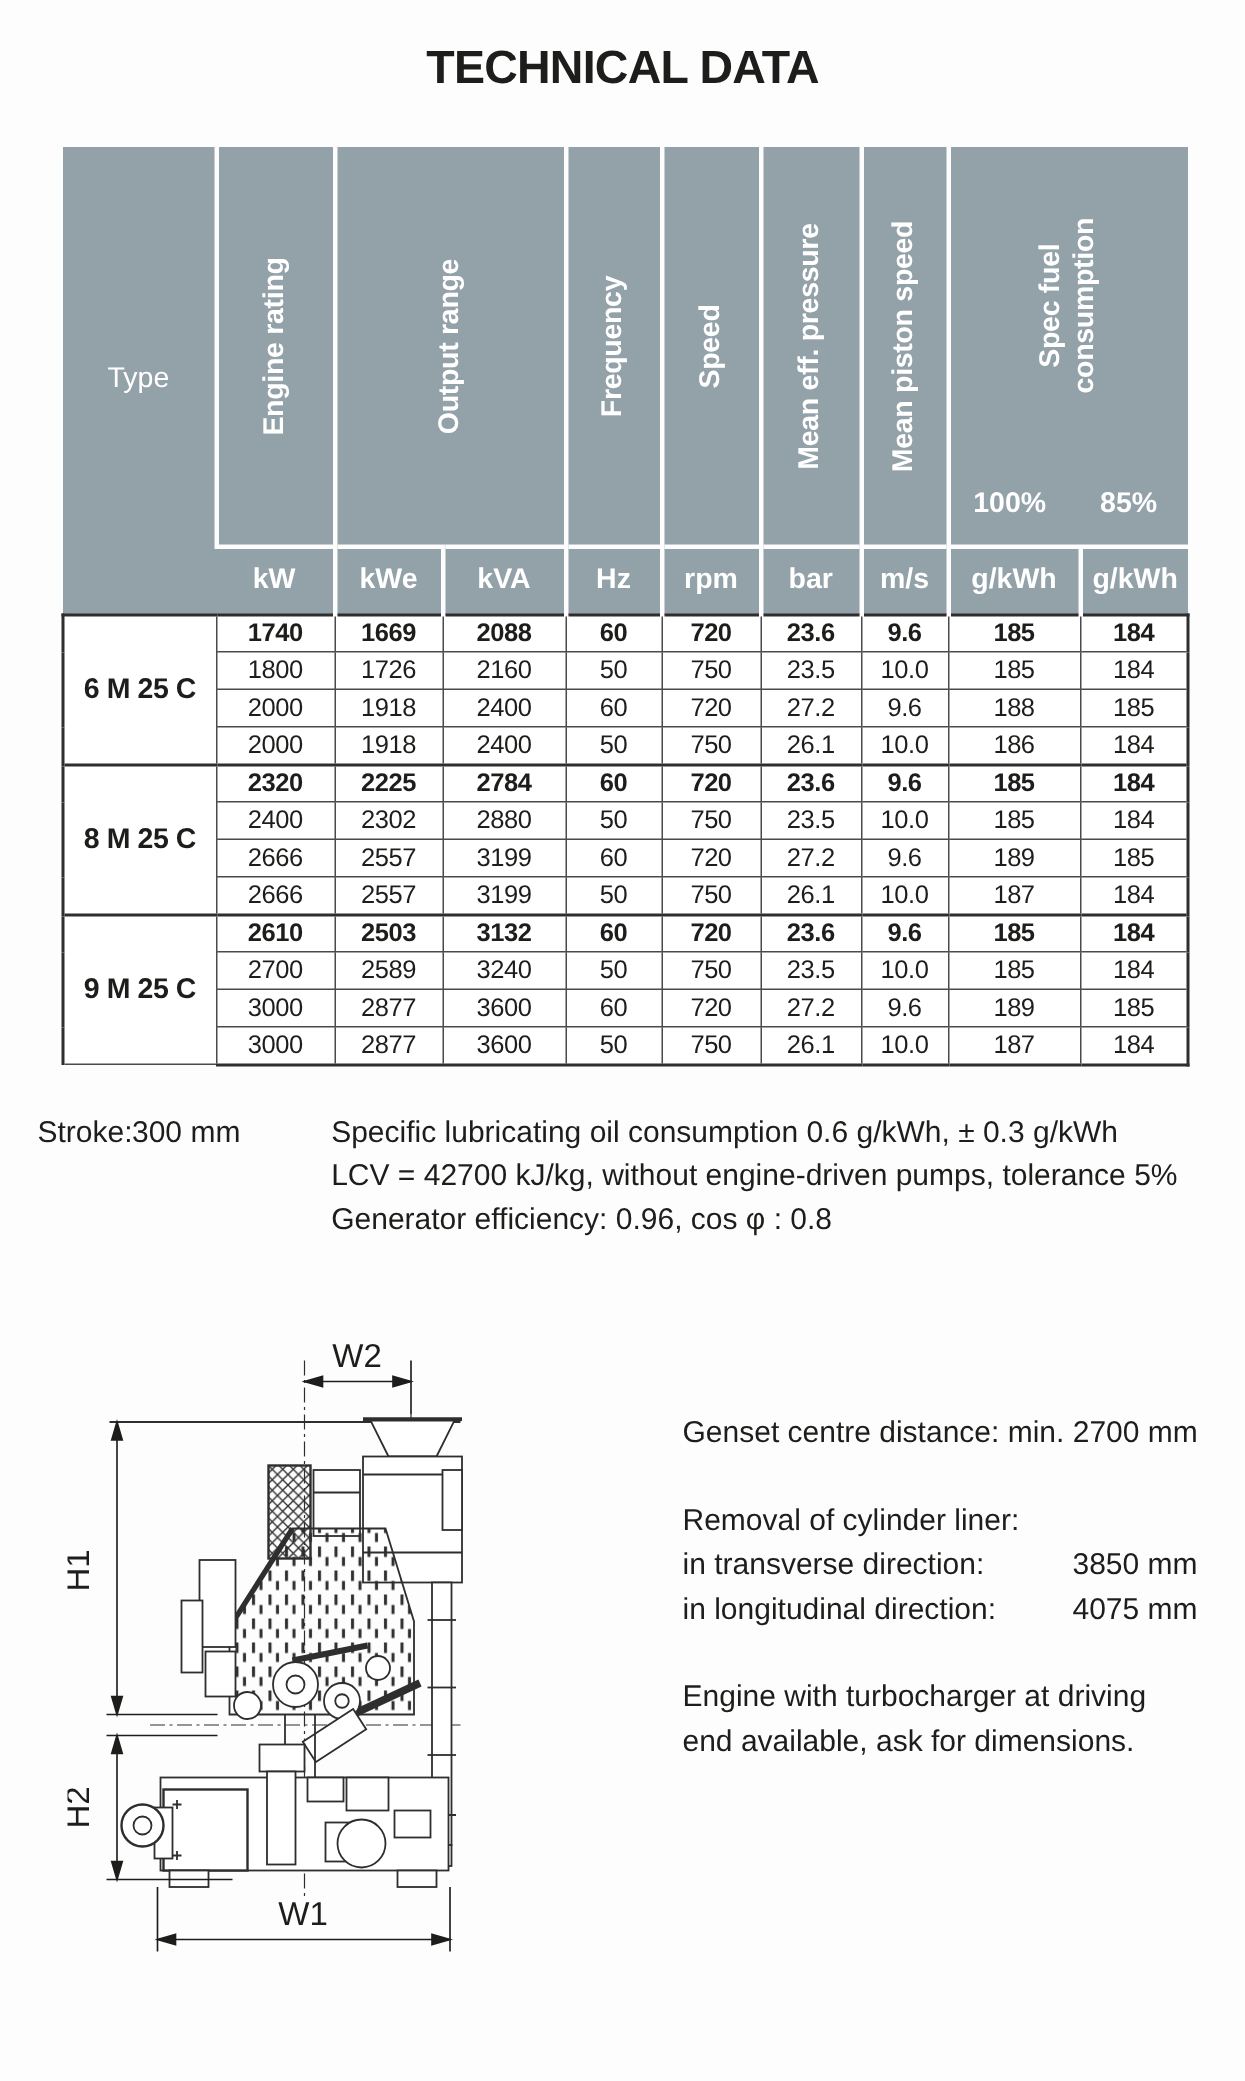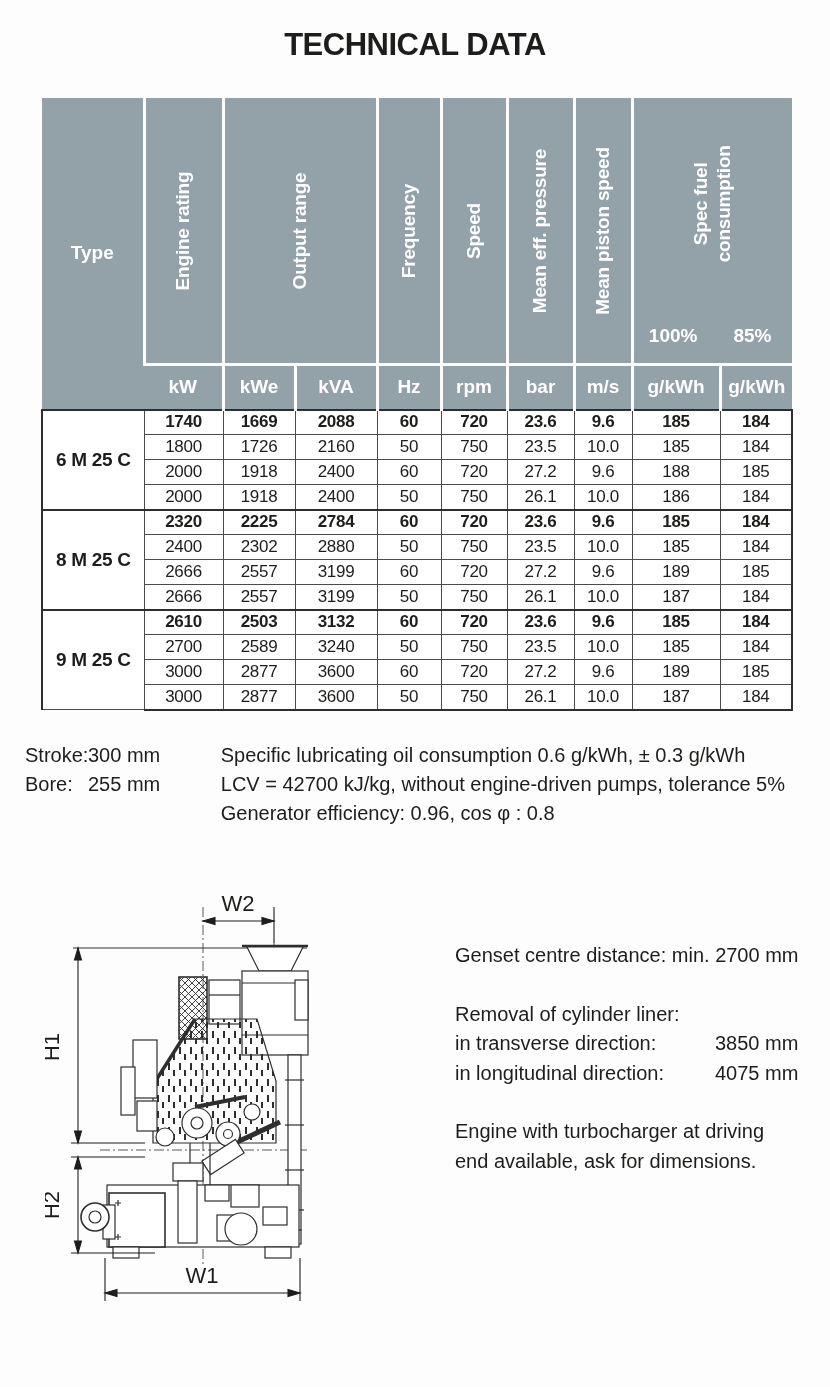--- a/index.html
+++ b/index.html
@@ -21,21 +21,21 @@
   .datatable td { padding:0; }
   thead td { background:#93a1a9; color:#fff; font-weight:bold; border:0 solid #fdfdfd; }
   td.hsep { border-left:3px solid #fdfdfd; }
   .tallcell { height:265px; vertical-align:middle; }
   .cellflex { height:265px; display:flex; align-items:center; justify-content:center; }
   .vlabel {
     transform:rotate(-90deg); white-space:nowrap;
     font-size:19px; font-weight:bold; color:#fff; letter-spacing:-0.2px;
   }
   .vlabel.twoline { white-space:normal; text-align:center; line-height:1.2; }
-  .typelabel { text-align:center; font-size:19px; font-weight:bold; color:#fff; }
+  .typelabel { text-align:center; font-size:19px; font-weight:normal; color:#fff; }
   .specflex { height:265px; display:flex; flex-direction:column; }
   .specflex .spin { flex:1; display:flex; align-items:center; justify-content:center; }
   .subload { height:54px; display:flex; align-items:center; }
   .subload span { flex:1; text-align:center; font-size:19px; font-weight:bold; }
   tr.unitsrow td {
     height:45px; text-align:center; font-size:19px; font-weight:bold;
     border-top:3px solid #fdfdfd; border-left:3px solid #fdfdfd;
   }
   tr.unitsrow td:first-child { border-left:0;margin-top:42px; }
   tbody td {
@@ -278,24 +278,20 @@
         </tr>
       </tbody>
   </table>
 
   <div class="specblock">
     <div class="specleft">
       <div class="specrow">
         <span class="speclab">Stroke:</span>
         <span>300 mm</span>
       </div>
-      <div class="specrow">
-        <span class="speclab">Bore:</span>
-        <span>255 mm</span>
-      </div>
     </div>
     <div class="specnotes">
       <p>Specific lubricating oil consumption 0.6 g/kWh, ± 0.3 g/kWh</p>
       <p>LCV = 42700 kJ/kg, without engine-driven pumps, tolerance 5%</p>
       <p>Generator efficiency: 0.96, cos φ : 0.8</p>
     </div>
   </div>
 
   <svg class="drawing" width="395" height="430" viewBox="0 0 395 430">
     <defs>

